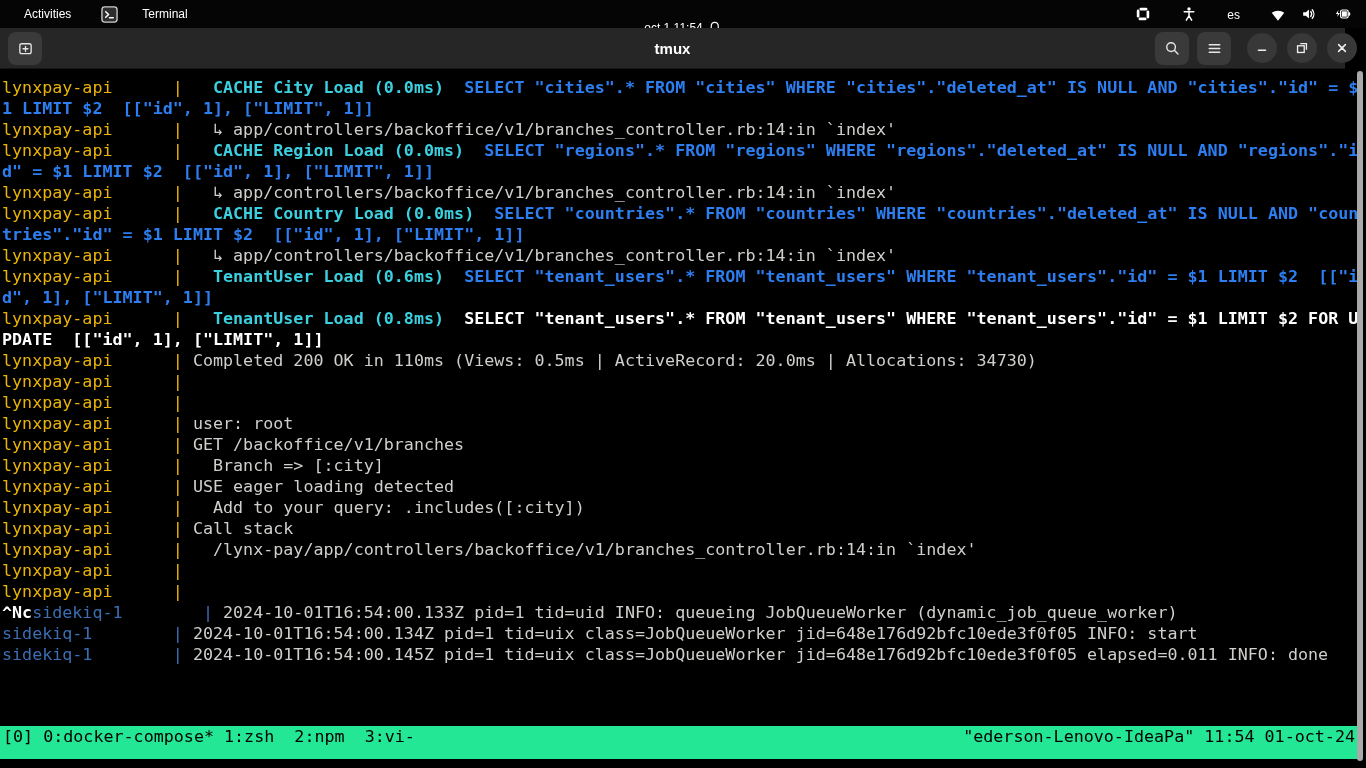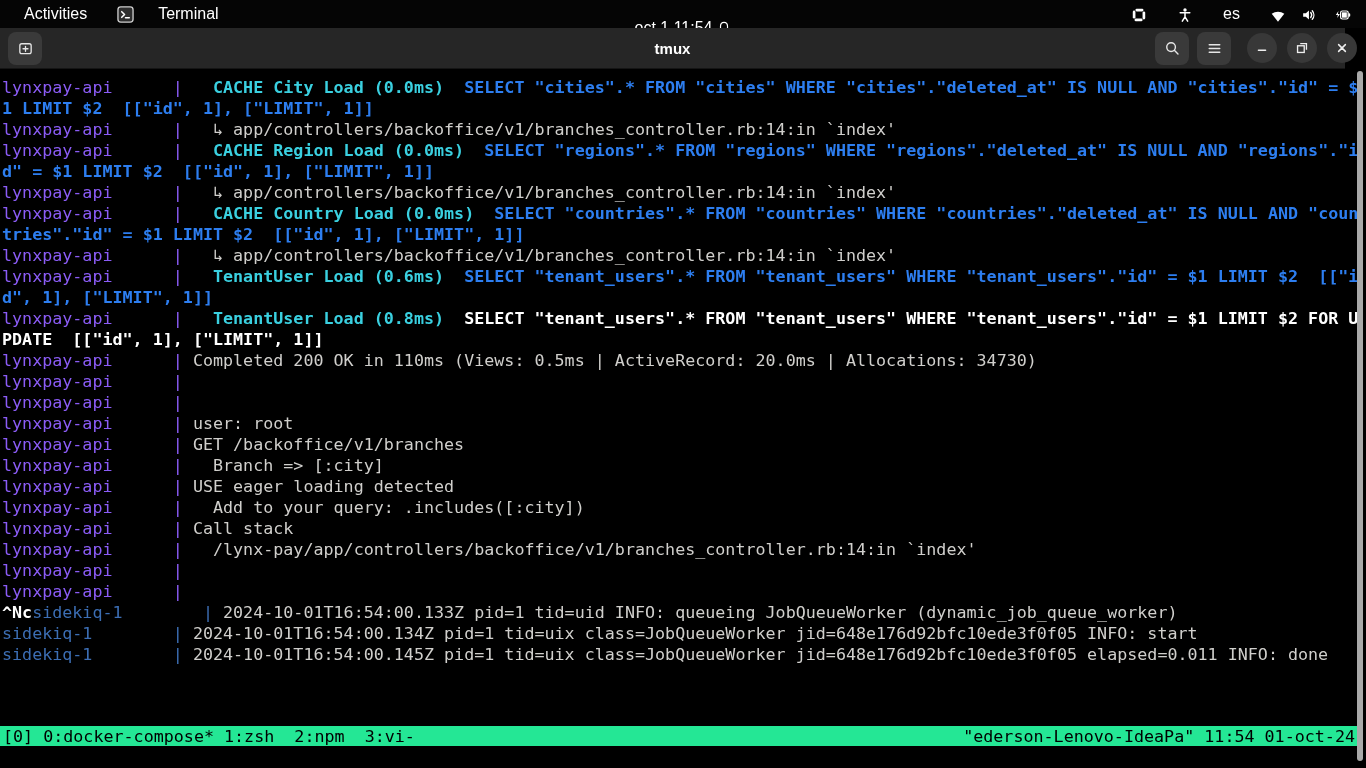--- a/index.html
+++ b/index.html
@@ -2,21 +2,21 @@
 <html><head>
 <meta charset="utf-8">
 <style>
   * { margin:0; padding:0; box-sizing:border-box; }
   html,body { width:1366px; height:768px; background:#000; overflow:hidden;
               font-family:"Liberation Sans", sans-serif; }
 
   
   .topbar { position:absolute; top:0; left:0; width:1366px; height:28px;
             background:#050505; color:#fff; display:flex; align-items:center;
-            font-size:16px; }
+            font-size:12px; }
   .topbar .left { display:flex; align-items:center; gap:30px; margin-left:24px; }
   .topbar .appmenu { display:flex; align-items:center; gap:24px; }
   .topbar .center { position:absolute; left:50%; transform:translateX(-50%);
                     display:flex; align-items:center; gap:4px;margin-top:27px; }
   .topbar .right { position:absolute; right:14px; display:flex; align-items:flex-end; }
   .topbar .right .sep { width:30px; }
   .topbar .right .sepsm { width:14px; }
   .tb-icon { display:inline-flex; align-items:center; justify-content:center; }
 
   
@@ -30,29 +30,29 @@
   .circ-btn { position:absolute; top:5px; width:30px; height:30px; border-radius:50%;
               background:#383838; display:flex; align-items:center; justify-content:center; }
 
   
   .terminal { position:absolute; top:69px; left:0; width:1366px; height:699px;
               background:#000; }
   .term-out { position:absolute; top:8px; left:2px;
               font-family:"DejaVu Sans Mono", monospace; font-size:16.7px;
               line-height:21px; }
   .trow { white-space:pre; height:21px; }
-  .seg-cy { color:#8b5cf6; }
+  .seg-cy { color:#eab308; }
   .seg-bc { color:#3ad0e0; font-weight:bold; }
   .seg-bb { color:#2d7ef0; font-weight:bold; }
   .seg-w  { color:#d0cfcc; }
   .seg-bw { color:#ffffff; font-weight:bold; }
   .seg-mg { color:#c964cf; font-weight:bold; }
   .seg-sb { color:#3c6eb4; }
 
-  .tmux-status { position:absolute; top:657px; left:0; width:1358px; height:20px;
+  .tmux-status { position:absolute; top:657px; left:0; width:1358px; height:33px;
                  background:#24e795; color:#000;
                  font-family:"DejaVu Sans Mono", monospace; font-size:16.7px;
                  line-height:21px; display:flex; justify-content:space-between;
                  padding:0 3px; white-space:pre; }
 
   .scrollbar { position:absolute; top:71px; right:3px; width:6px; height:690px;
                background:#a9a9a9; border-radius:3px; }
 
   svg { display:block; }
 </style>

